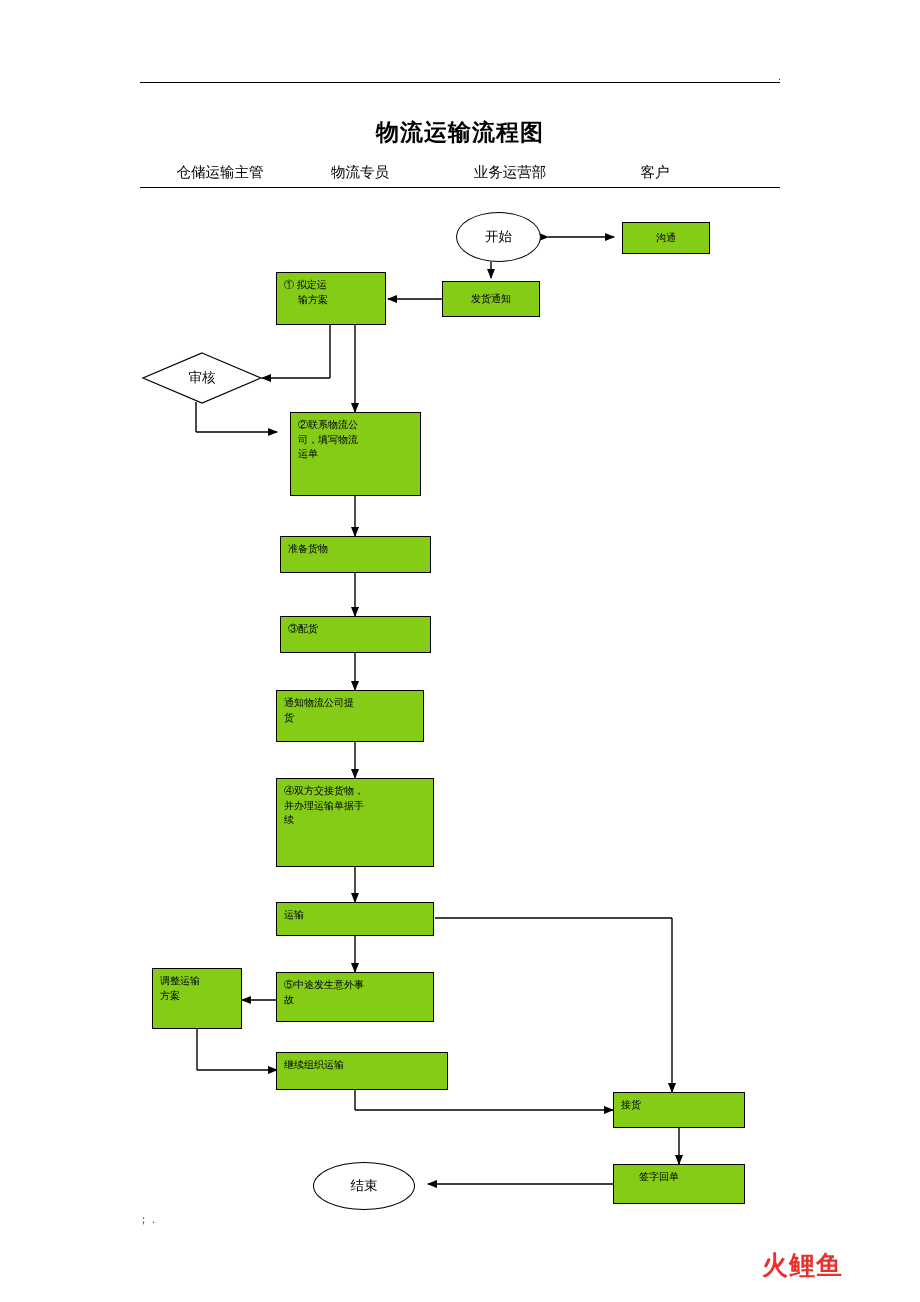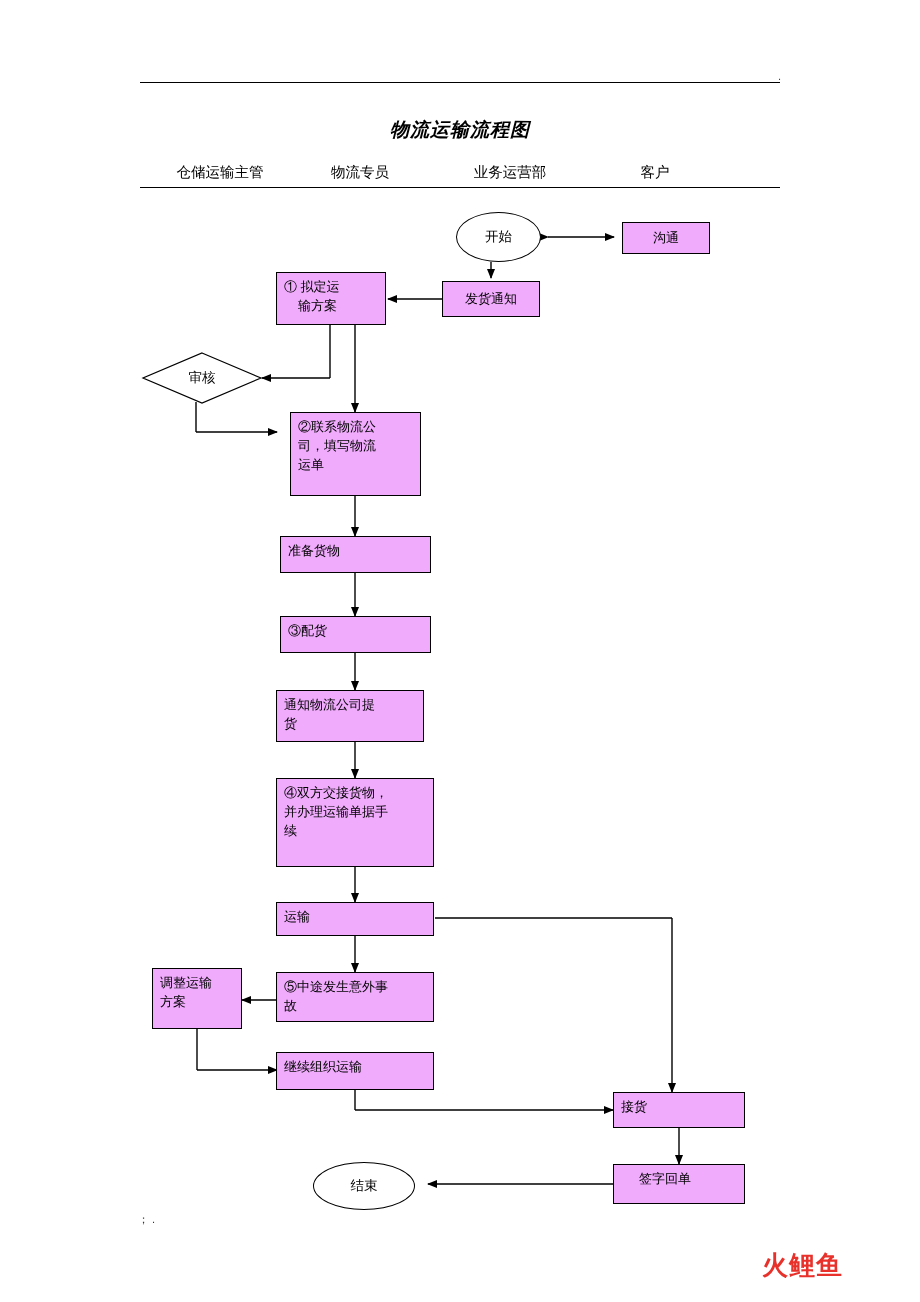--- a/index.html
+++ b/index.html
@@ -20,36 +20,35 @@
   }
   .rule {
     position: absolute;
     background: #000000;
     height: 1px;
   }
   .title {
     position: absolute;
     width: 100%;
     text-align: center;
-    font-size: 19px;
+    font-size: 23px;
     font-weight: bold;
     letter-spacing: 1px;
-    font-style: italic;
   }
   .lane-label {
     position: absolute;
     font-size: 14.5px;
     text-align: center;
     white-space: nowrap;
   }
   .node {
     position: absolute;
     border: 1px solid #000000;
-    background: #f0abfc;
-    font-size: 13px;
+    background: #84cc16;
+    font-size: 10px;
     line-height: 1.45;
     box-sizing: border-box;
     padding: 5px 7px;
   }
   .node.center {
     display: flex;
     align-items: center;
     justify-content: center;
     text-align: center;
     padding: 2px 4px;
@@ -244,21 +243,21 @@
 
   <div class="node tl" style="left:276px; top:902px; width:158px; height:34px;">
     <div>运输</div>
   </div>
 
   <div class="node tl" style="left:276px; top:972px; width:158px; height:50px;">
     <div>⑤中途发生意外事</div>
     <div>故</div>
   </div>
 
-  <div class="node tl" style="left:276px; top:1052px; width:158px; height:38px;">
+  <div class="node tl" style="left:276px; top:1052px; width:172px; height:38px;">
     <div>继续组织运输</div>
   </div>
 
   <div class="node tl" style="left:613px; top:1092px; width:132px; height:36px;">
     <div>接货</div>
   </div>
 
   <div class="node tl" style="left:613px; top:1164px; width:132px; height:40px;padding-left:25px;">
     <div>签字回单</div>
   </div>

